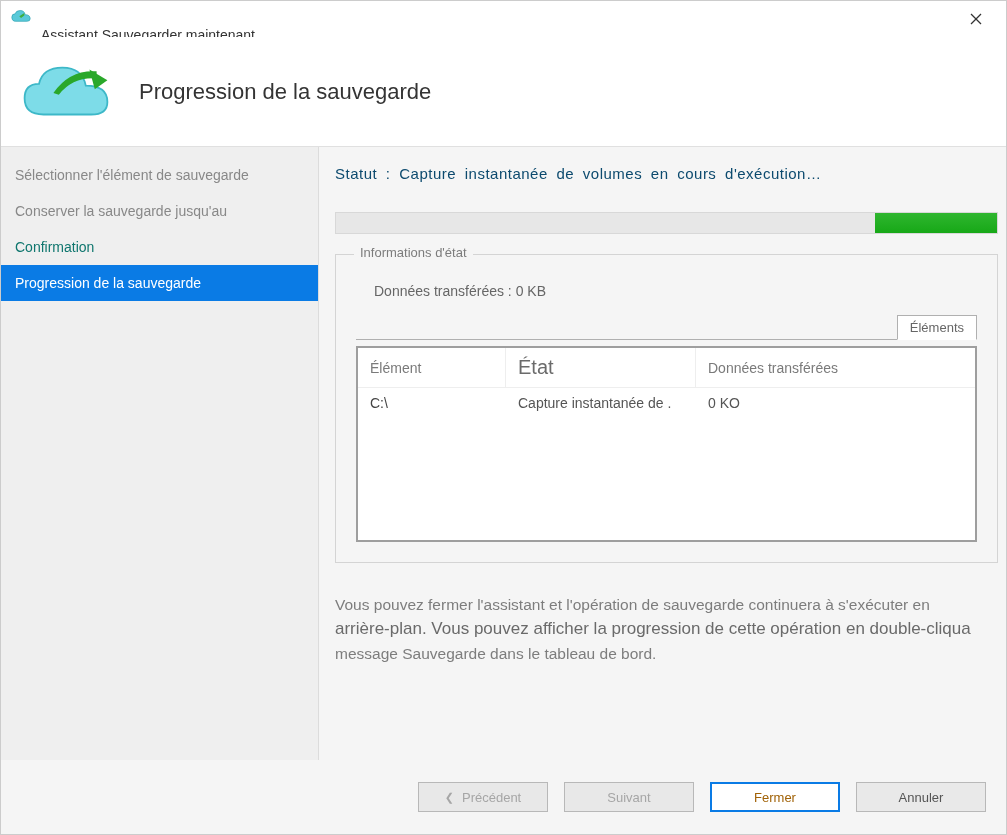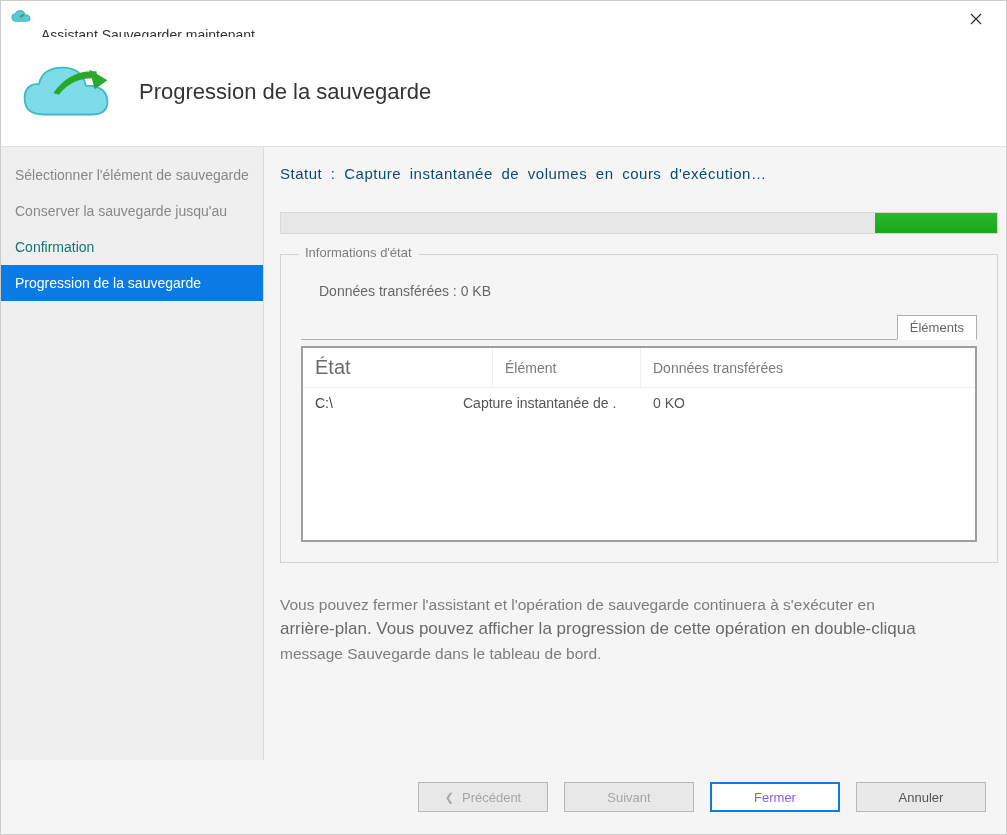--- a/index.html
+++ b/index.html
@@ -72,21 +72,21 @@
       font-weight: 400;
       color: #343434;
     }
     .body-section {
       flex: 1;
       display: flex;
       background: #f5f5f5;
       overflow: hidden;
     }
     .sidebar {
-      width: 263px;
+      width: 318px;
       background: #efefef;
       border-right: 1px solid #dcdcdc;
       padding-top: 10px;
     }
     .sidebar-item {
       height: 36px;
       display: flex;
       align-items: center;
       padding: 0 14px;
       font-size: 14px;
@@ -233,21 +233,21 @@
       font-size: 13px;
       color: #555;
     }
     .btn.disabled {
       color: #a6a6a6;
       background: #e8e8e8;
     }
     .btn.primary {
       border: 2px solid #0a7be5;
       background: #fff;
-      color: #8b5cf6;
+      color: #a16207;
     }
     .chevron {
       font-size: 11px;
       color: #a6a6a6;
     }
   </style>
 </head>
 <body>
 
 <div class="window">
@@ -311,22 +311,22 @@
         <div class="legend">Informations d'état</div>
 
         <div class="transfer-line">Données transférées : 0 KB</div>
 
         <div class="tab-row">
           <div class="tab">Éléments</div>
         </div>
 
         <div class="table-wrap">
           <div class="table-head">
+            <div class="th c1">Élément</div>
             <div class="th c2">État</div>
-            <div class="th c1">Élément</div>
             <div class="th c3">Données transférées</div>
           </div>
           <div class="tr">
             <div class="td c1">C:\</div>
             <div class="td c2">Capture instantanée de .</div>
             <div class="td c3">0 KO</div>
           </div>
         </div>
       </div>
 

